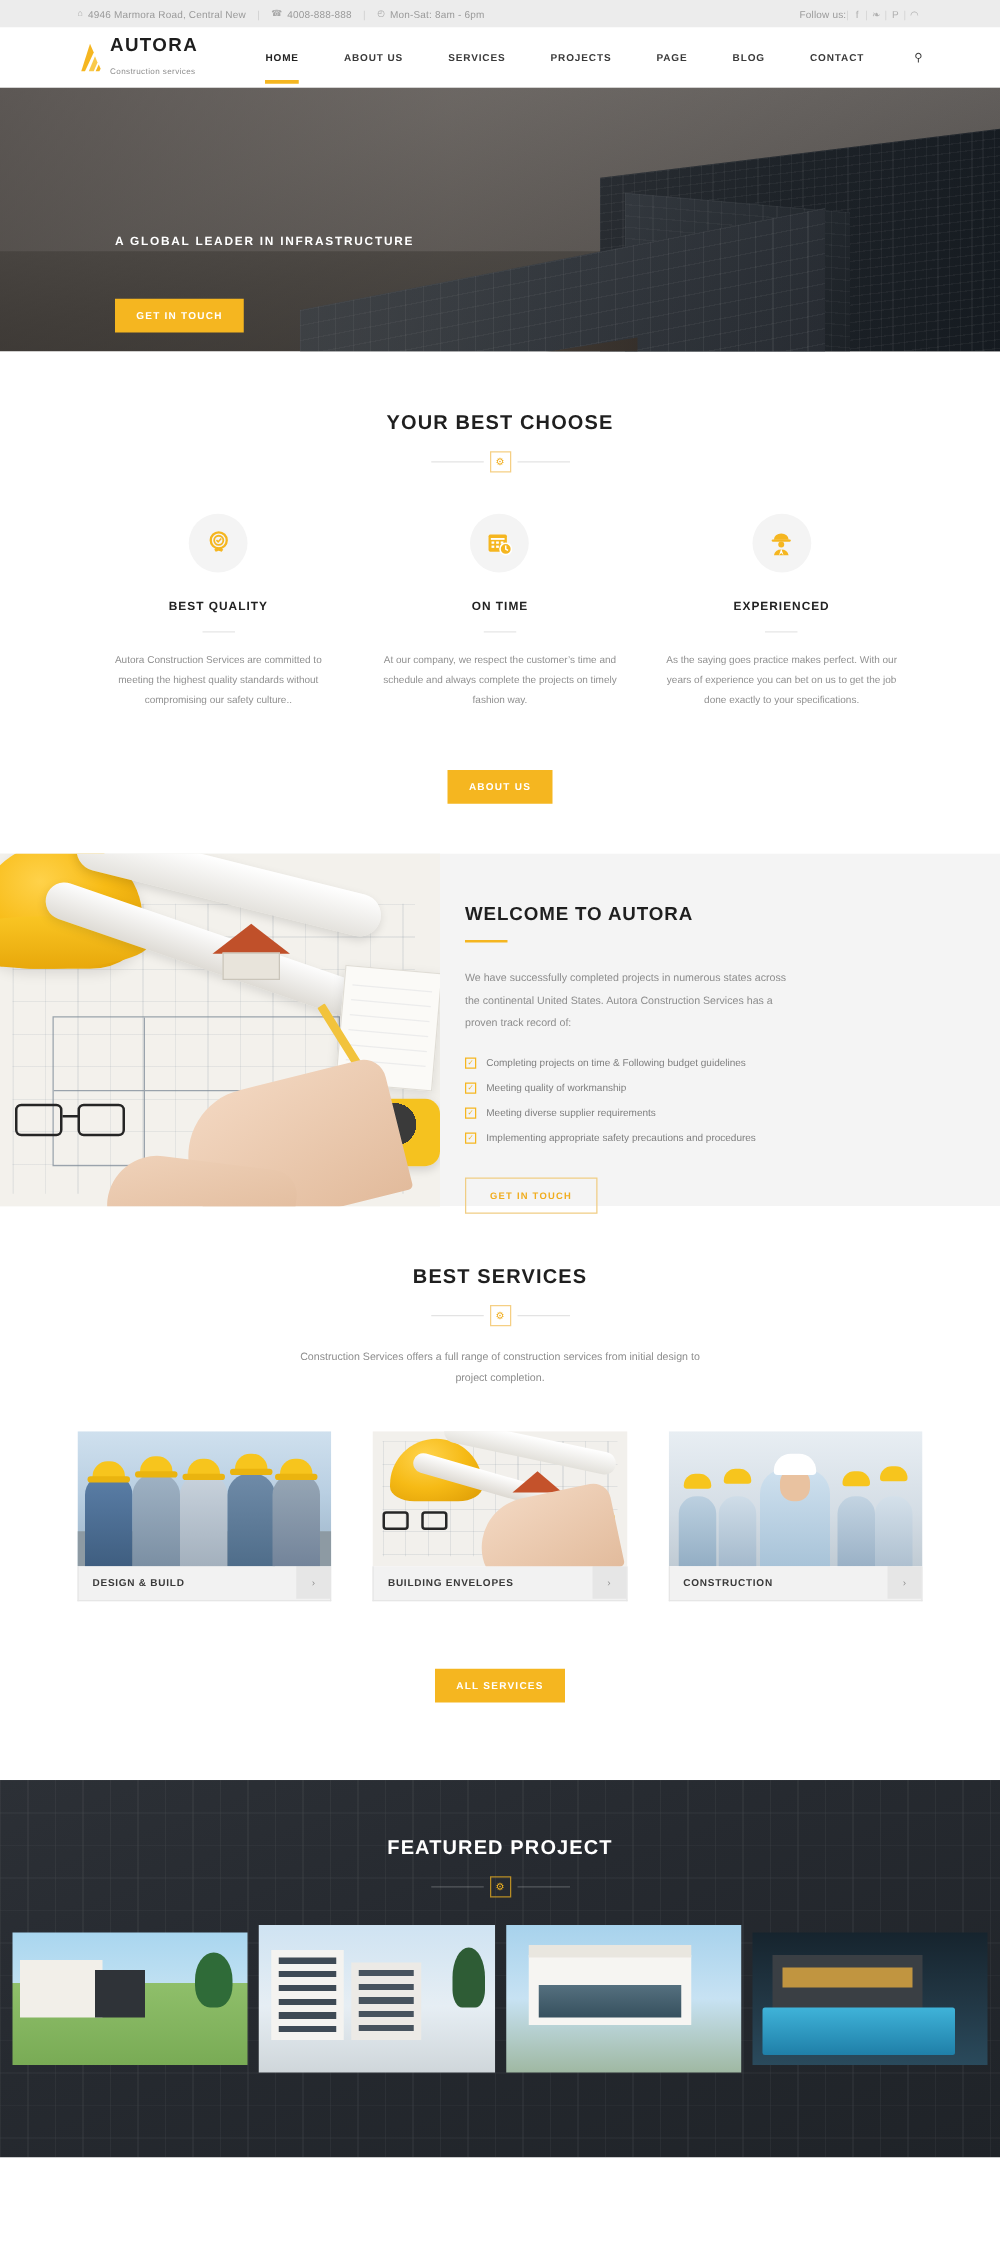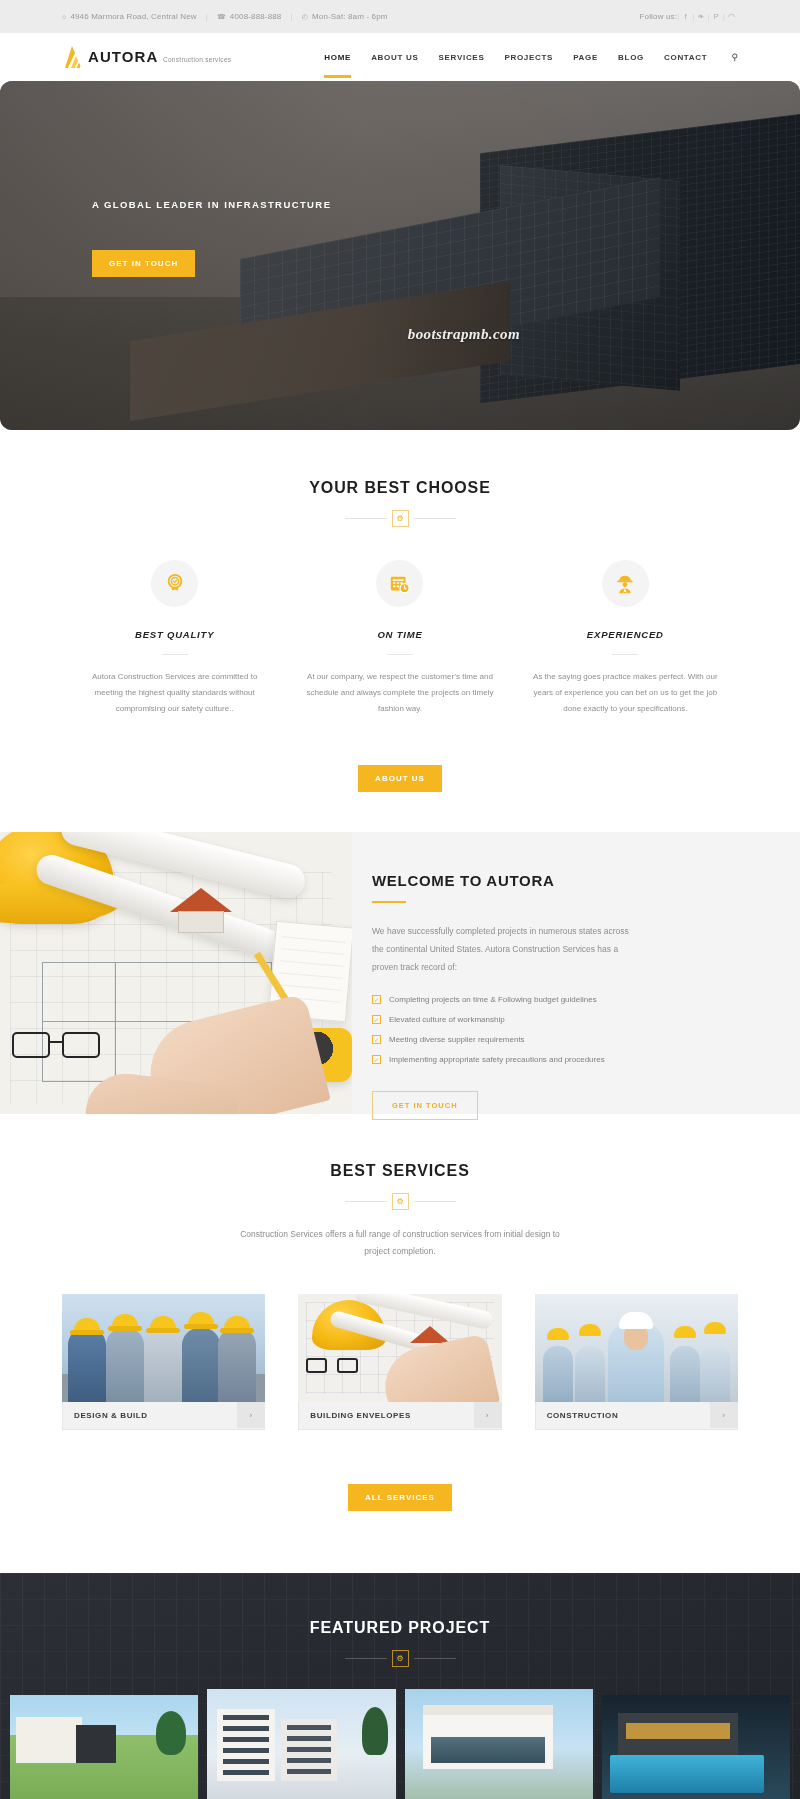--- a/index.html
+++ b/index.html
@@ -7,21 +7,21 @@
   body {
     font-family:"Liberation Sans", sans-serif;
     background:#ffffff;
     color:#333;
     -webkit-font-smoothing:antialiased;
   }
   .page { width:800px; position:relative; overflow:hidden; }
 
   
   .topbar {
-    height:33px; background:#ececec; display:flex; align-items:center;
+    height:22px; background:#ececec; display:flex; align-items:center;
     padding:0 62px; font-size:8px; color:#9a9a9a; letter-spacing:.15px;
   }
   .topbar-left { display:flex; align-items:center; gap:0px; }
   .tb-item { display:flex; align-items:center; gap:4px; white-space:nowrap; }
   .tb-sep { color:#cfcfcf; margin:0 9px; font-size:8px; }
   .tb-ico { font-size:7px; color:#a8a8a8; display:inline-block; }
   .topbar-right { margin-left:auto; display:flex; align-items:center; }
   .follow-label { margin-right:0; }
   .soc { width:13px; text-align:center; color:#b0b0b0; font-size:8px; }
   .soc-sep { color:#d4d4d4; font-size:8px; }
@@ -33,37 +33,36 @@
   }
   .logo { display:flex; align-items:center; gap:7px; }
   .logo-mark { width:19px; height:24px; position:relative; }
   .logo-text .brand {
     font-size:15px; font-weight:bold; letter-spacing:1.1px; color:#1d1d1d;
     line-height:1; font-family:"Liberation Sans", sans-serif;
   }
   .logo-text .tag {
     font-size:6.5px; color:#8d8d8d; letter-spacing:.3px; margin-top:2px; line-height:1;
   }
-  .nav { margin-left:auto; display:flex; align-items:center; gap:0; }
+  .nav { margin-left:auto; display:flex; align-items:center; gap:16px; }
   .nav a {
     font-size:8px; font-weight:bold; letter-spacing:.7px; color:#3a3a3a;
     text-decoration:none; padding:0 10px; position:relative; white-space:nowrap;
   }
   .nav a.active { color:#222; }
   .nav a.active::after {
     content:""; position:absolute; left:10px; right:10px; bottom:-16px;
     height:3px; background:#f5b620;
   }
   .nav .search-btn { font-size:9px; color:#3a3a3a; padding-left:14px; cursor:pointer; }
 
   
   .hero {
-    height:349px; position:relative; overflow:hidden;
+    height:211px; position:relative; overflow:hidden;
     background:linear-gradient(170deg,#8e8b8a 0%,#78746f 28%,#5d5954 55%,#3c3936 100%);
-    border-radius:12px;
   }
   .hero-photo { position:absolute; inset:0; }
   .hero-sky {
     position:absolute; left:0; top:0; width:100%; height:62%;
     background:linear-gradient(160deg,#9c9693 0%,#8a8581 35%,#6f6a66 75%,#55514d 100%);
   }
   .bldg-right {
     position:absolute; right:-10px; top:52px; width:330px; height:250px;
     background:linear-gradient(105deg,#2a3139 0%,#1d242b 40%,#141a20 100%);
     transform:skewY(-7deg);
@@ -150,21 +149,21 @@
   .choose { padding-top:49px; padding-bottom:40px; background:#fff; }
   .features { display:flex; margin-top:33px; }
   .feature { flex:1; text-align:center; padding:0 18px; }
   .feat-icon-wrap {
     width:47px; height:47px; border-radius:50%; background:#f4f4f4;
     margin:0 auto 22px; display:flex; align-items:center; justify-content:center;
   }
   .feat-icon { width:22px; height:22px; }
   .feat-title {
     font-size:9.5px; font-weight:bold; letter-spacing:.8px; color:#222;
-    text-transform:uppercase; margin-bottom:14px;font-style:italic;
+    text-transform:uppercase; margin-bottom:14px;
   }
   .feat-rule { width:26px; height:1px; background:#e6e6e6; margin:0 auto 14px; }
   .feat-text { font-size:8px; color:#909090; line-height:2.0; }
   .choose-btn-row { text-align:center; margin-top:26px; }
 
   
   .welcome { display:flex; background:#f4f4f4; height:282px; }
   .welcome-img { width:352px; position:relative; overflow:hidden; background:#eceae6; }
   .blueprint {
     position:absolute; inset:0;
@@ -609,21 +608,21 @@
       <div class="welcome-title">WELCOME TO AUTORA</div>
       <div class="welcome-rule"></div>
       <div class="welcome-text">We have successfully completed projects in numerous states across the continental United States. Autora Construction Services has a proven track record of:</div>
       <div class="welcome-list">
         <div class="wl-item">
           <span class="wl-check">✓</span>
           <span class="wl-text">Completing projects on time &amp; Following budget guidelines</span>
         </div>
         <div class="wl-item">
           <span class="wl-check">✓</span>
-          <span class="wl-text">Elevated culture of workmanship</span>
+          <span class="wl-text">Meeting quality of workmanship</span>
         </div>
         <div class="wl-item">
           <span class="wl-check">✓</span>
           <span class="wl-text">Meeting diverse supplier requirements</span>
         </div>
         <div class="wl-item">
           <span class="wl-check">✓</span>
           <span class="wl-text">Implementing appropriate safety precautions and procedures</span>
         </div>
       </div>

